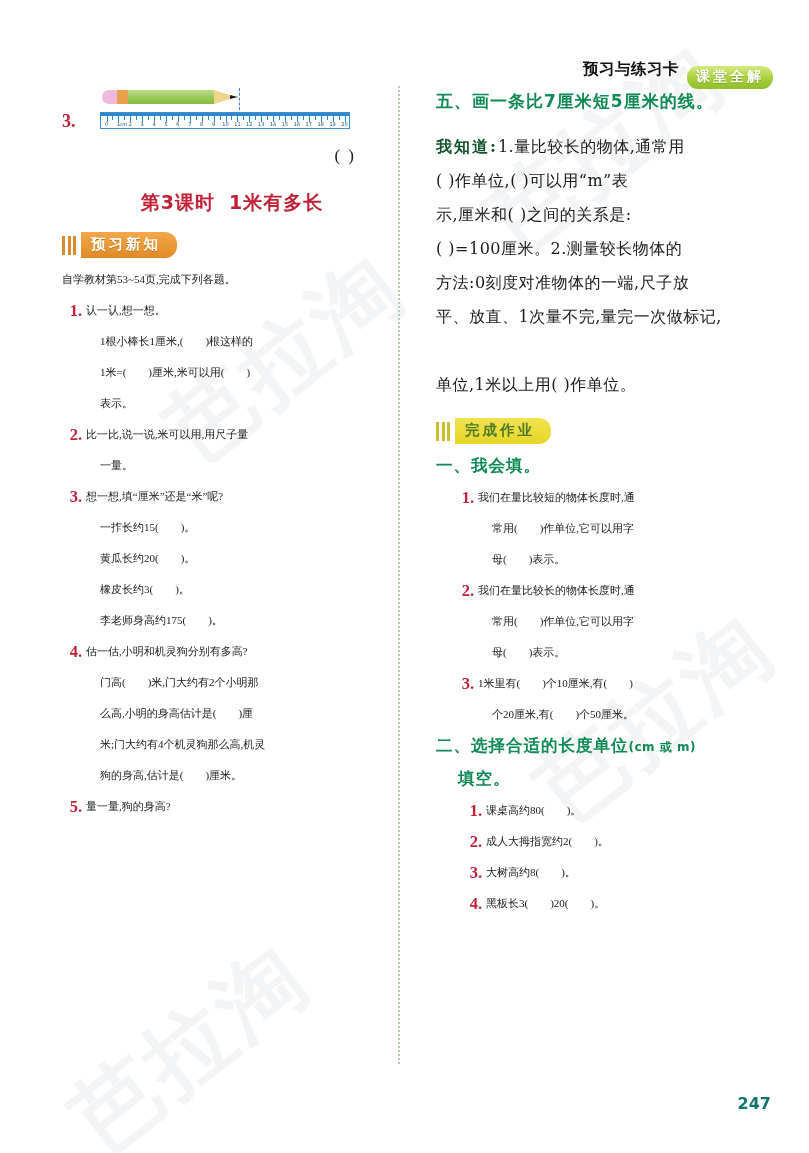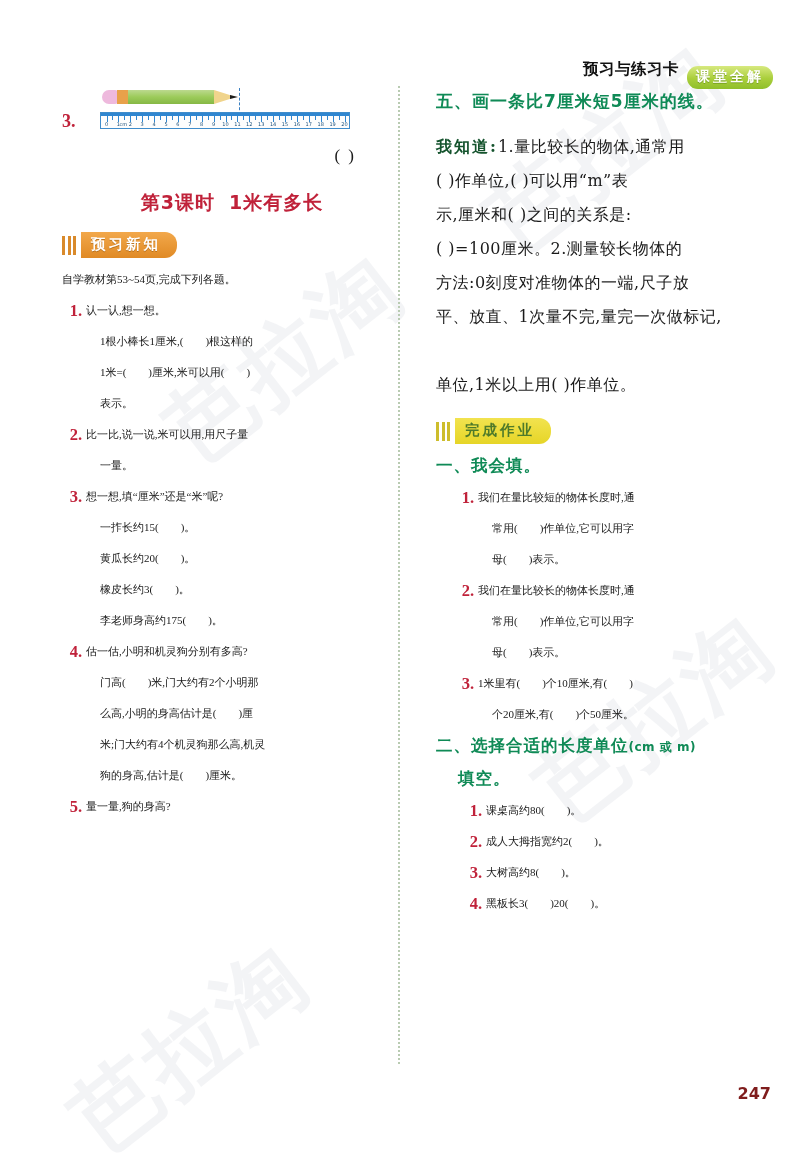--- a/index.html
+++ b/index.html
@@ -299,25 +299,25 @@
   .sec-head .small {
     font-family: "DejaVu Sans", sans-serif;
     font-size: 12px;
     letter-spacing: 0.5px;
   }
 
   
   .page-number {
     position: absolute;
     right: 38px;
-    bottom: 50px;
+    bottom: 40px;
     font-family: "DejaVu Sans", sans-serif;
     font-size: 16px;
     font-weight: bold;
-    color: #7f1d1d;
+    color: #0f766e;
     z-index: 3;
   }
 </style>
 </head>
 <body>
 
 <div class="wm wm-a">芭拉淘</div>
 <div class="wm wm-b">芭拉淘</div>
 <div class="wm wm-c">芭拉淘</div>
 <div class="wm wm-d">芭拉淘</div>

